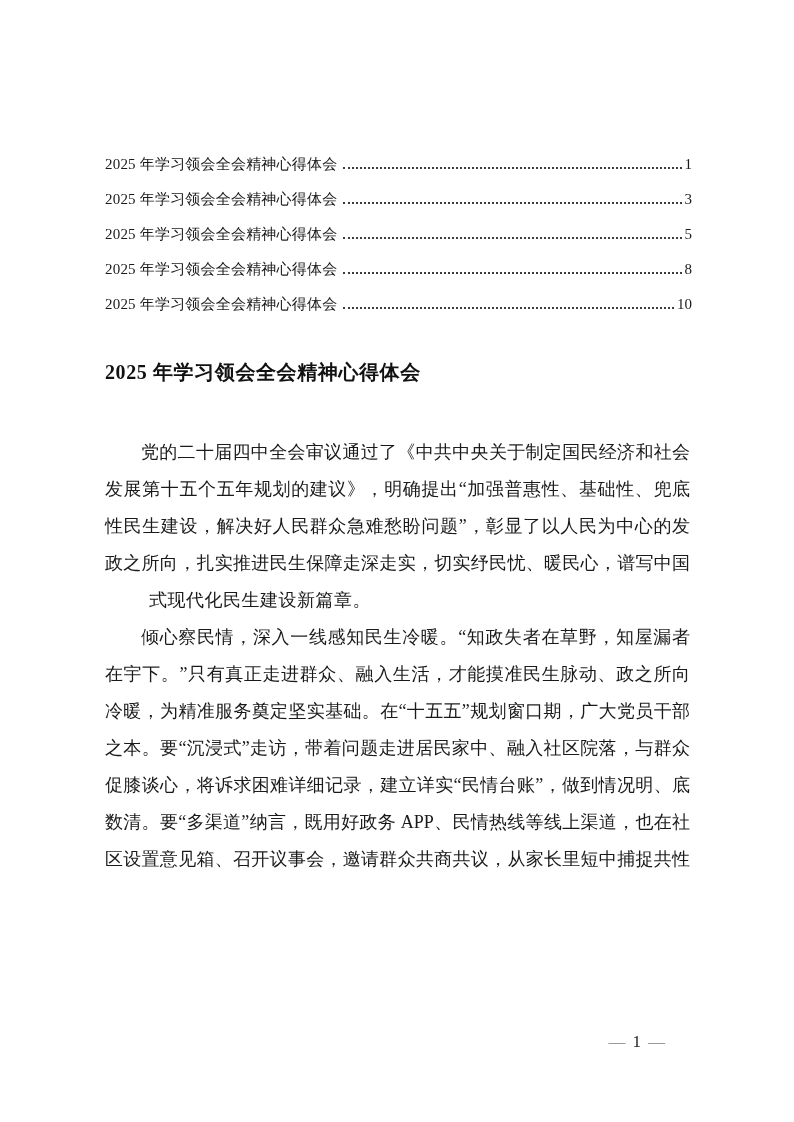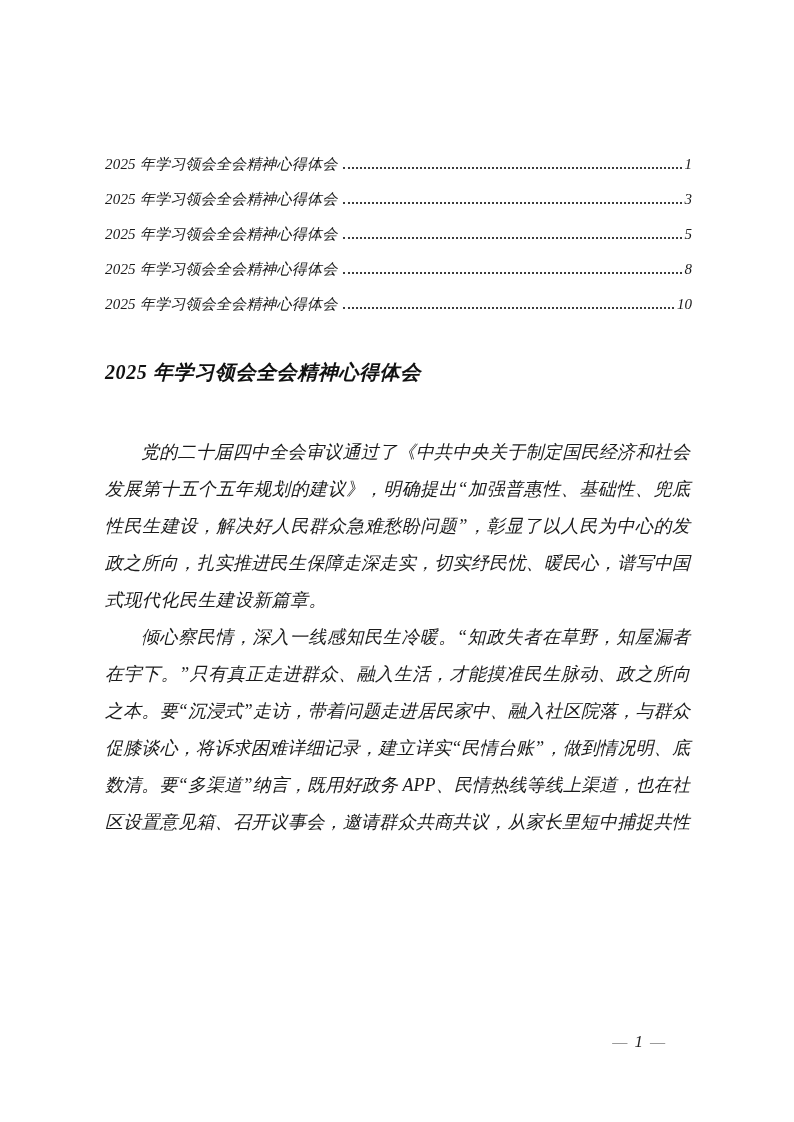--- a/index.html
+++ b/index.html
@@ -4,21 +4,20 @@
 <style>
   html, body { margin: 0; padding: 0; background: #ffffff; }
   .page {
     position: relative;
     width: 794px;
     height: 1122px;
     background: #ffffff;
     font-family: "Liberation Serif", "DejaVu Serif", serif;
     color: #1a1a1a;
     overflow: hidden;
-    font-style: italic;
   }
 
   
   .toc {
     position: absolute;
     left: 105px;
     right: 102px;
     top: 147px;
   }
   .toc-entry {
@@ -65,20 +64,21 @@
     line-height: 37px;
     text-align: justify;
     text-align-last: justify;
     text-justify: inter-character;
     white-space: nowrap;
   }
   .body-line.indent { text-indent: 2em; }
   .body-line.short {
     text-align-last: left;
     letter-spacing: 0.5px;
+    margin-left: 44px;
   }
 
   
   .page-footer {
     position: absolute;
     top: 1030px;
     right: 122px;
     font-size: 17px;
     line-height: 24px;
     white-space: nowrap;
@@ -122,20 +122,21 @@
   <h1 class="doc-heading">2025 年学习领会全会精神心得体会</h1>
 
   <div class="doc-body">
     <div class="body-line indent">党的二十届四中全会审议通过了《中共中央关于制定国民经济和社会</div>
     <div class="body-line">发展第十五个五年规划的建议》，明确提出“加强普惠性、基础性、兜底</div>
     <div class="body-line">性民生建设，解决好人民群众急难愁盼问题”，彰显了以人民为中心的发</div>
     <div class="body-line">政之所向，扎实推进民生保障走深走实，切实纾民忧、暖民心，谱写中国</div>
     <div class="body-line short">式现代化民生建设新篇章。</div>
     <div class="body-line indent">倾心察民情，深入一线感知民生冷暖。“知政失者在草野，知屋漏者</div>
     <div class="body-line">在宇下。”只有真正走进群众、融入生活，才能摸准民生脉动、政之所向</div>
+    <div class="body-line">冷暖，为精准服务奠定坚实基础。在“十五五”规划窗口期，广大党员干部</div>
     <div class="body-line">之本。要“沉浸式”走访，带着问题走进居民家中、融入社区院落，与群众</div>
     <div class="body-line">促膝谈心，将诉求困难详细记录，建立详实“民情台账”，做到情况明、底</div>
     <div class="body-line">数清。要“多渠道”纳言，既用好政务 APP、民情热线等线上渠道，也在社</div>
     <div class="body-line">区设置意见箱、召开议事会，邀请群众共商共议，从家长里短中捕捉共性</div>
   </div>
 
   <div class="page-footer">
     <span class="dash">—</span><span class="num">1</span><span class="dash">—</span>
   </div>
 

